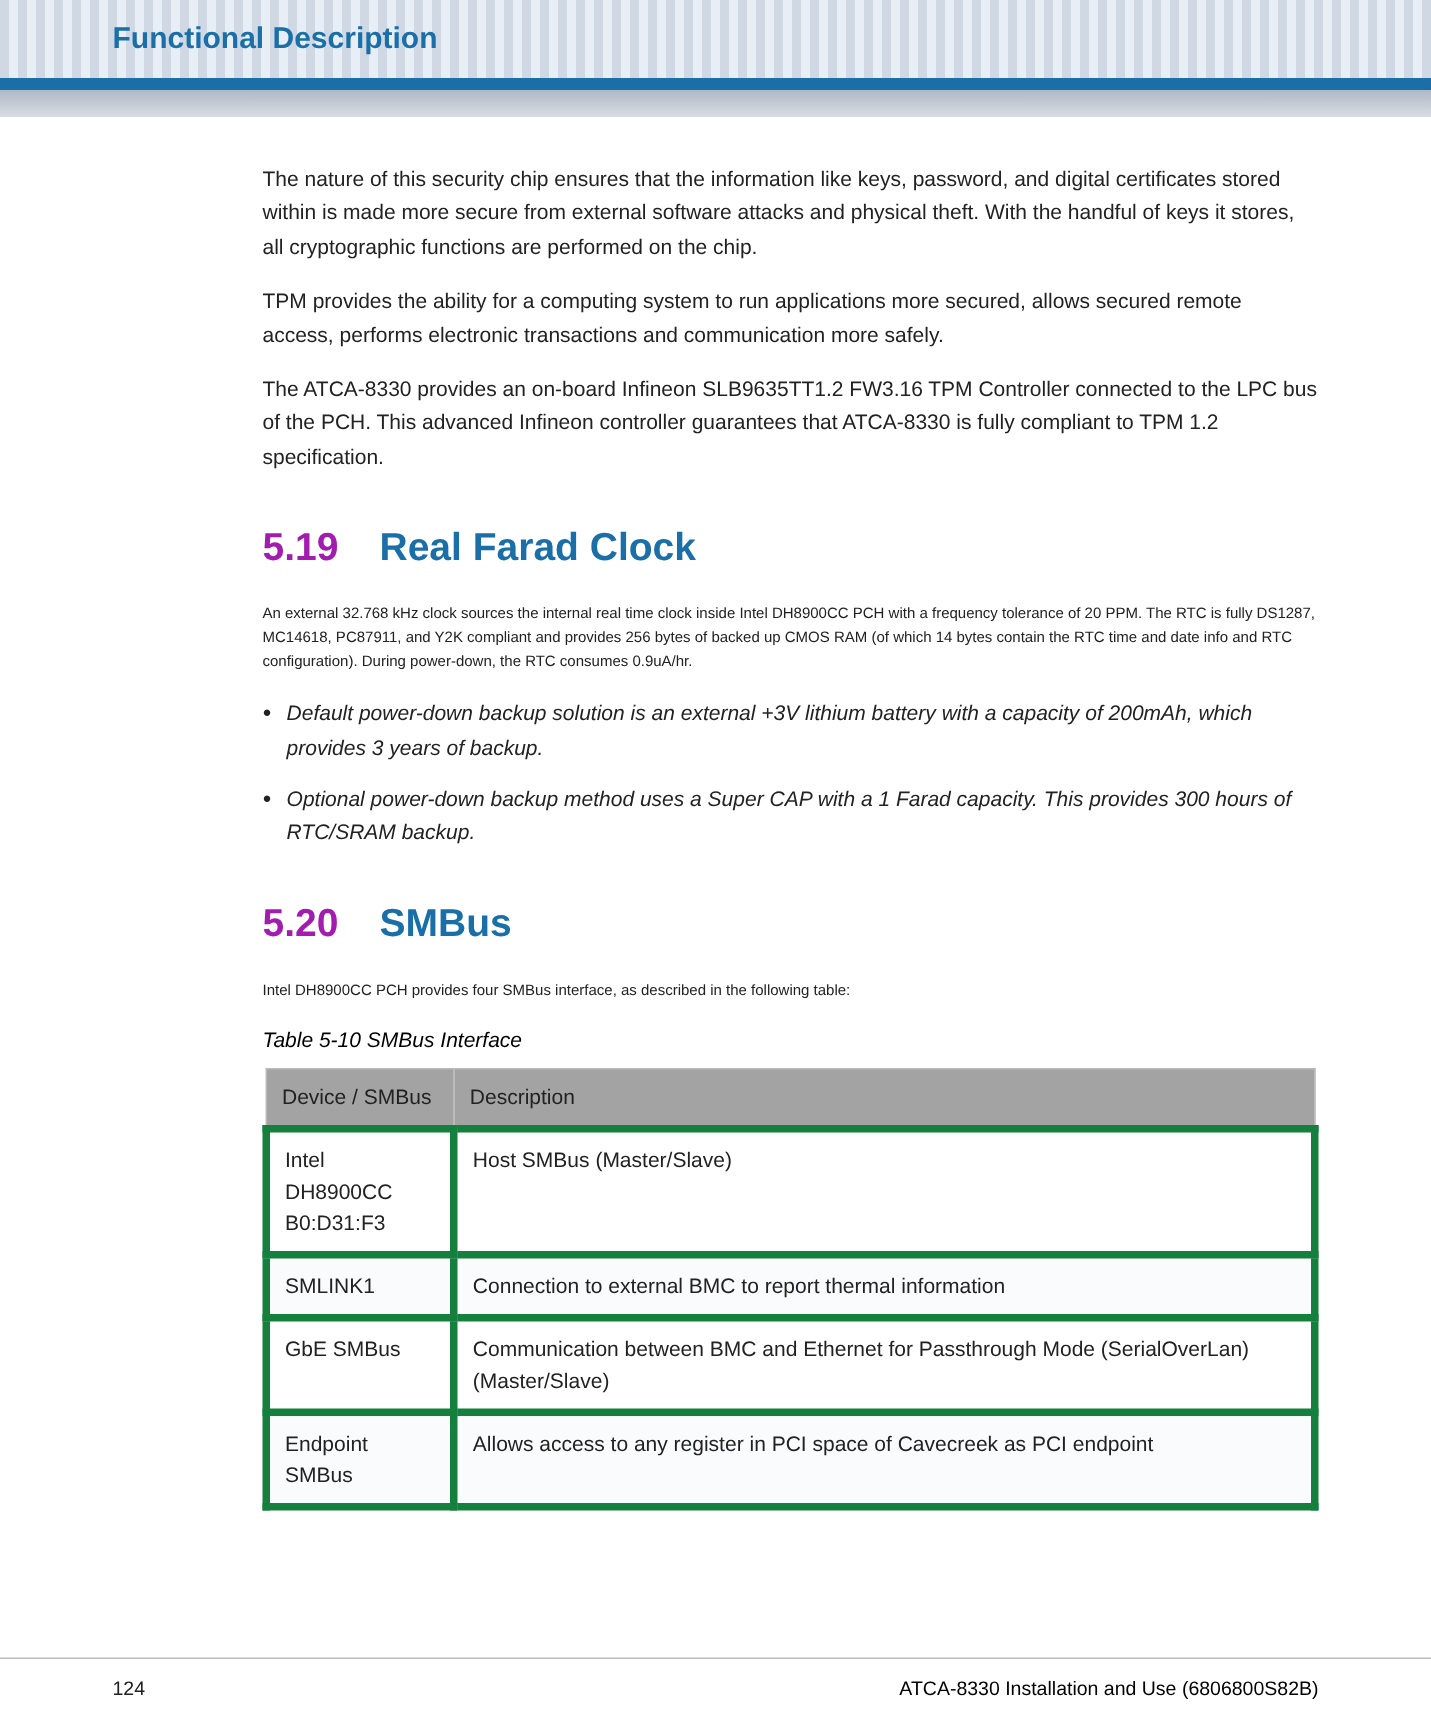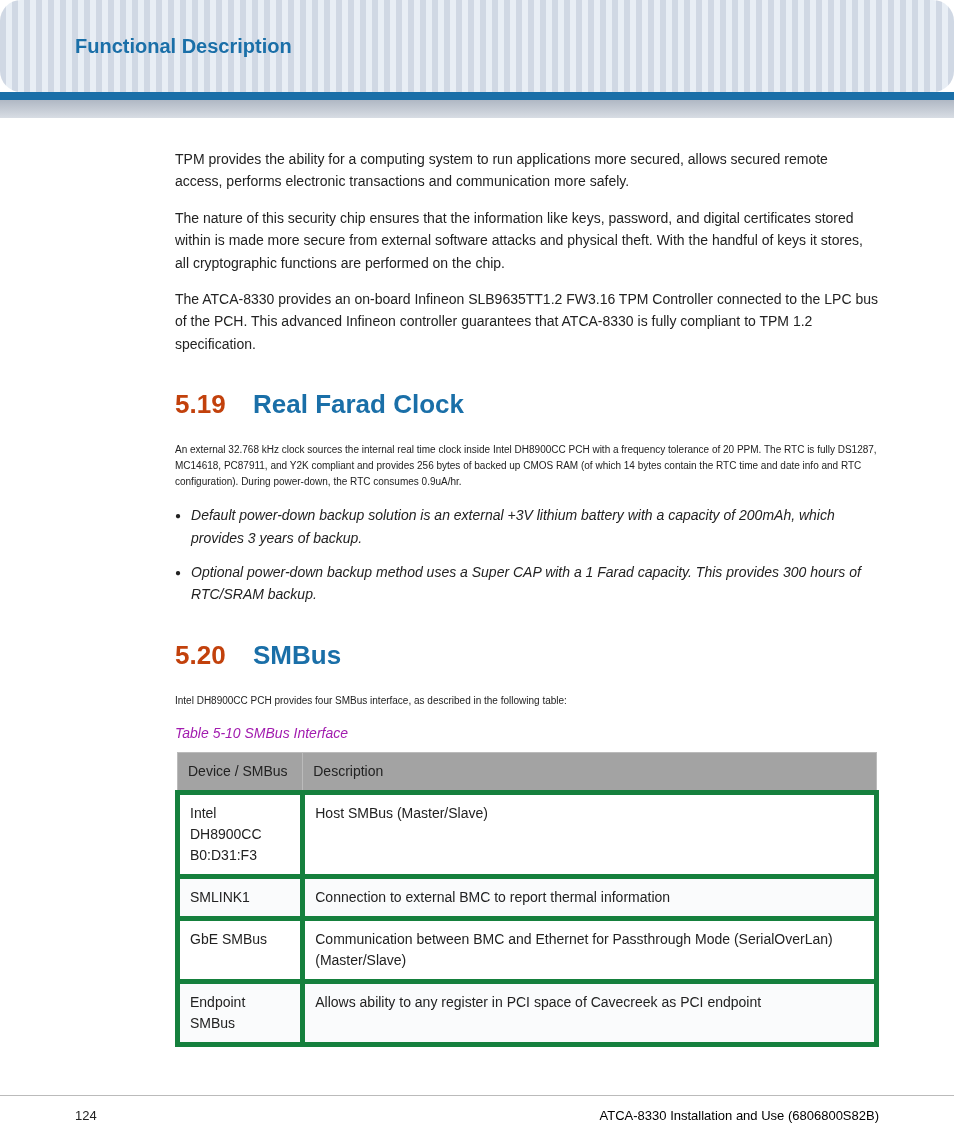--- a/index.html
+++ b/index.html
@@ -15,30 +15,29 @@
     .page-wrapper {
       width: 954px;
       min-height: 1145px;
       position: relative;
       background: #fff;
     }
 
     
     .header-pattern {
       width: 100%;
-      height: 92px;
+      height: 52px;
       background: repeating-linear-gradient(
         90deg,
         #d0d8e4 0px, #d0d8e4 6px,
         #e8eef5 6px, #e8eef5 12px
       );
       position: relative;
       display: flex;
       align-items: center;
-      border-radius: 21px;
     }
 
     .header-title {
       position: absolute;
       left: 75px;
       top: 50%;
       transform: translateY(-50%);
       color: #1a6fa8;
       font-size: 20px;
       font-weight: bold;
@@ -75,21 +74,21 @@
     
     .section-header {
       display: flex;
       align-items: baseline;
       gap: 18px;
       margin-top: 30px;
       margin-bottom: 18px;
     }
 
     .section-number {
-      color: #c2410c;
+      color: #a21caf;
       font-size: 26px;
       font-weight: bold;
       min-width: 60px;
     }
 
     .section-title {
       color: #1a6fa8;
       font-size: 26px;
       font-weight: bold;
     }
@@ -123,21 +122,21 @@
     .bullet-list li::before {
       content: "●";
       color: #222;
       font-size: 10px;
       margin-top: 4px;
       flex-shrink: 0;
     }
 
     
     .table-caption {
-      color: #a21caf;
+      color: #000000;
       font-style: italic;
       font-size: 14px;
       margin-bottom: 8px;
     }
 
     .smbus-table {
       width: 100%;
       border-collapse: collapse;
       margin-top: 8px;
       font-size: 14px;
@@ -157,21 +156,21 @@
       vertical-align: top;
     }
 
     .smbus-table tr:nth-child(even) td {
       background: #fafbfc;
     }
 
     
     .footer {
       position: absolute;
-      bottom: 10px;
+      bottom: 0;
       left: 0;
       right: 0;
       height: 40px;
       display: flex;
       align-items: center;
       justify-content: space-between;
       padding: 0 75px;
       border-top: 1px solid #bbb;
     }
 
@@ -192,22 +191,22 @@
 
   <div class="header-pattern">
     <span class="header-title">Functional Description</span>
   </div>
   <div class="blue-bar"></div>
   <div class="gray-bar"></div>
 
   <div class="content">
 
     <div class="intro-text">
+      <p>The nature of this security chip ensures that the information like keys, password, and digital certificates stored within is made more secure from external software attacks and physical theft. With the handful of keys it stores, all cryptographic functions are performed on the chip.</p>
       <p>TPM provides the ability for a computing system to run applications more secured, allows secured remote access, performs electronic transactions and communication more safely.</p>
-      <p>The nature of this security chip ensures that the information like keys, password, and digital certificates stored within is made more secure from external software attacks and physical theft. With the handful of keys it stores, all cryptographic functions are performed on the chip.</p>
       <p>The ATCA-8330 provides an on-board Infineon SLB9635TT1.2 FW3.16 TPM Controller connected to the LPC bus of the PCH. This advanced Infineon controller guarantees that ATCA-8330 is fully compliant to TPM 1.2 specification.</p>
     </div>
 
     <div class="section-header">
       <span class="section-number">5.19</span>
       <span class="section-title">Real Farad Clock</span>
     </div>
 
     <div class="section-body">
       <p>An external 32.768 kHz clock sources the internal real time clock inside Intel DH8900CC PCH with a frequency tolerance of 20 PPM. The RTC is fully DS1287, MC14618, PC87911, and Y2K compliant and provides 256 bytes of backed up CMOS RAM (of which 14 bytes contain the RTC time and date info and RTC configuration). During power-down, the RTC consumes 0.9uA/hr.</p>
@@ -247,21 +246,21 @@
             <tr>
               <td style="white-space: pre-line;">SMLINK1</td>
               <td style="white-space: pre-line;">Connection to external BMC to report thermal information</td>
             </tr>
             <tr>
               <td style="white-space: pre-line;">GbE SMBus</td>
               <td style="white-space: pre-line;">Communication between BMC and Ethernet for Passthrough Mode (SerialOverLan) (Master/Slave)</td>
             </tr>
             <tr>
               <td style="white-space: pre-line;">Endpoint SMBus</td>
-              <td style="white-space: pre-line;">Allows ability to any register in PCI space of Cavecreek as PCI endpoint</td>
+              <td style="white-space: pre-line;">Allows access to any register in PCI space of Cavecreek as PCI endpoint</td>
             </tr>
           </tbody>
       </table>
     </div>
 
   </div>
 
   <div class="footer">
     <span class="footer-page">124</span>
     <span class="footer-doc">ATCA-8330 Installation and Use (6806800S82B)</span>

